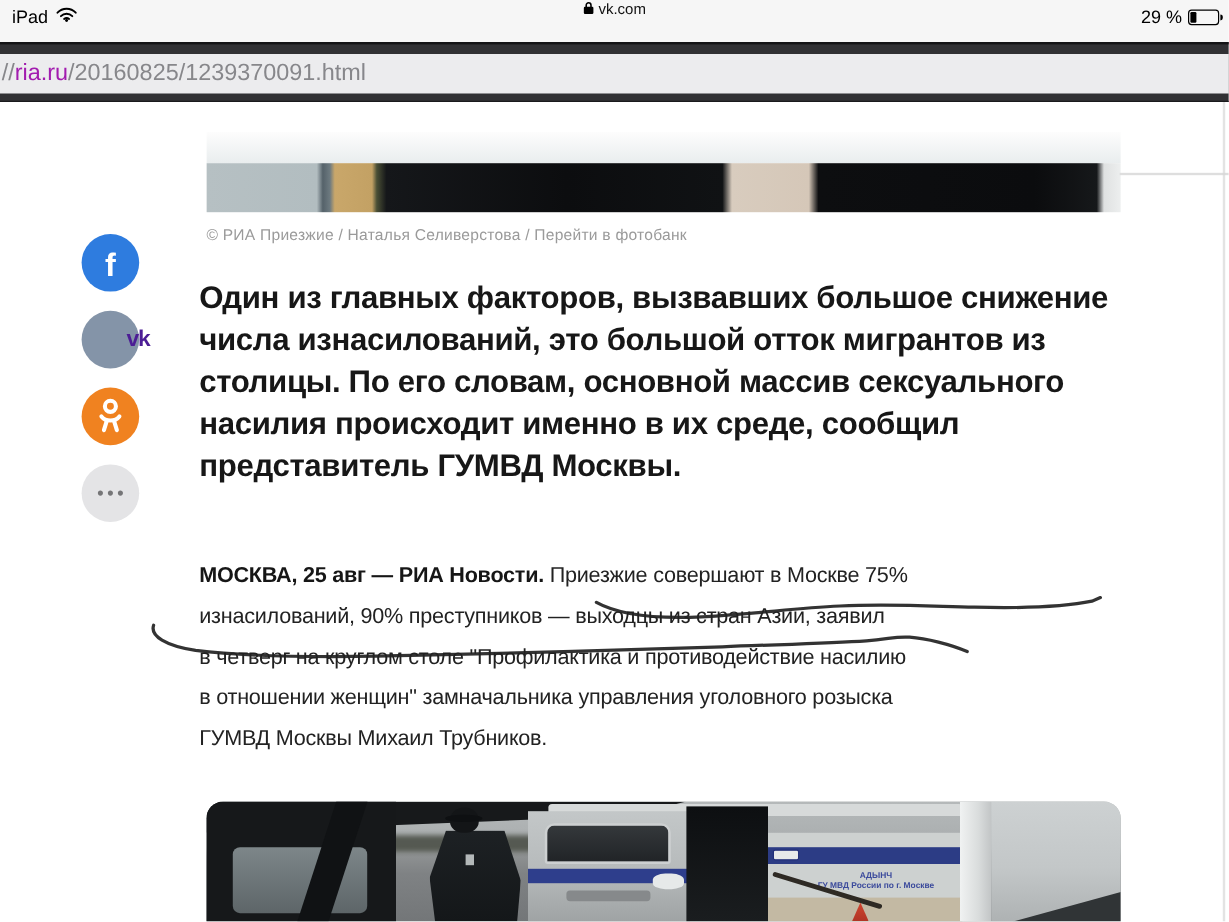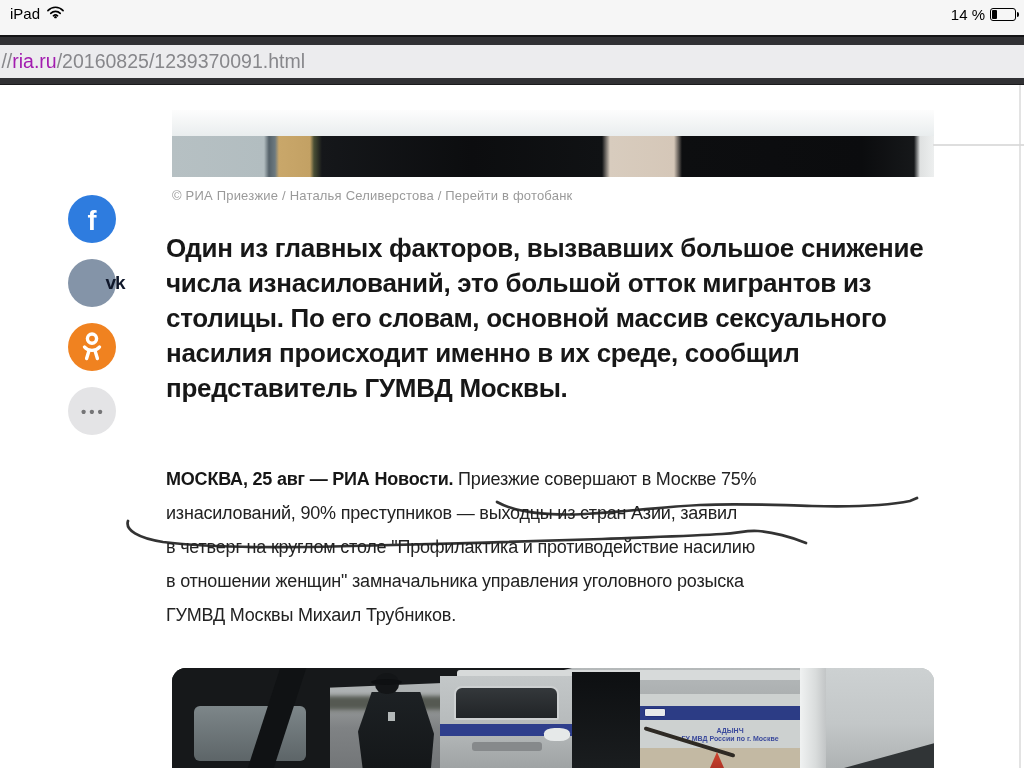--- a/index.html
+++ b/index.html
@@ -40,21 +40,21 @@
   .credit a{color:#9a9a9a;text-decoration:none;text-align:center;}
   
   .share-rail{position:absolute;left:68px;top:195px;width:48px;}
   .share-btn{width:48px;height:48px;border-radius:50%;margin-bottom:16px;border:none;
     display:flex;align-items:center;justify-content:center;cursor:pointer;padding:0;}
   .share-fb{background:#2e7cdf;}
   .share-vk{background:#8494a8;}
   .share-ok{background:#f08220;}
   .share-more{background:#e4e4e6;}
   .fb-glyph{color:#fff;font-size:27px;font-weight:700;margin-top:4px;}
-  .vk-glyph{color:#0f172a;font-size:19px;font-weight:700;letter-spacing:-1px;text-transform:lowercase;margin-left:46px;}
+  .vk-glyph{color:#4c1d95;font-size:19px;font-weight:700;letter-spacing:-1px;text-transform:lowercase;margin-left:46px;}
   .more-glyph{color:#757577;font-size:15px;letter-spacing:3px;font-weight:700;margin-left:3px;}
   
   .lead-par{position:absolute;left:166px;top:231px;width:780px;margin:0;
     font-size:26px;line-height:35px;font-weight:700;color:#171717;
     white-space:pre-line;letter-spacing:-0.3px;}
   .body-par{position:absolute;left:166px;top:462px;width:790px;margin:0;
     font-size:18px;line-height:34px;font-weight:400;color:#222;
     white-space:pre-line;letter-spacing:-0.2px;}
   .body-par .dateline{font-weight:700;color:#161616;}
   
@@ -115,23 +115,32 @@
     <span>
       <svg width="19" height="14" viewBox="0 0 20 14">
         <path d="M2,5.5 A11,11 0 0 1 18,5.5" stroke="#000" stroke-width="1.7" fill="none" stroke-linecap="round"></path>
         <path d="M5,8.5 A7,7 0 0 1 15,8.5" stroke="#000" stroke-width="1.7" fill="none" stroke-linecap="round"></path>
         <path d="M7.8,11 A3.4,3.4 0 0 1 12.2,11" stroke="#000" stroke-width="1.7" fill="none" stroke-linecap="round"></path>
         <circle cx="10" cy="12.4" r="1.3" fill="#000"></circle>
       </svg>
     </span>
   </div>
   <div class="sb-center">
+    <div class="sb-site">
+      <span>
+        <svg width="9" height="11" viewBox="0 0 9 11">
+          <path d="M2.5,5 V3.3 A2,2 0 0 1 6.5,3.3 V5" stroke="#000" stroke-width="1.3" fill="none"></path>
+          <rect x="0.5" y="4.6" width="8" height="6" rx="1" fill="#000"></rect>
+        </svg>
+      </span>
+      <span>vk.com</span>
+    </div>
   </div>
   <div class="sb-right">
-    <span>14 %</span>
+    <span>29 %</span>
     <span class="battery">
       <span class="fill"></span>
         <span class="nub"></span>
     </span>
   </div>
 </div>
 
 <div class="chrome">
   <div class="url-field">
     <div class="url-text"><span>://</span><span class="domain">ria.ru</span><span>/20160825/1239370091.html</span></div>

